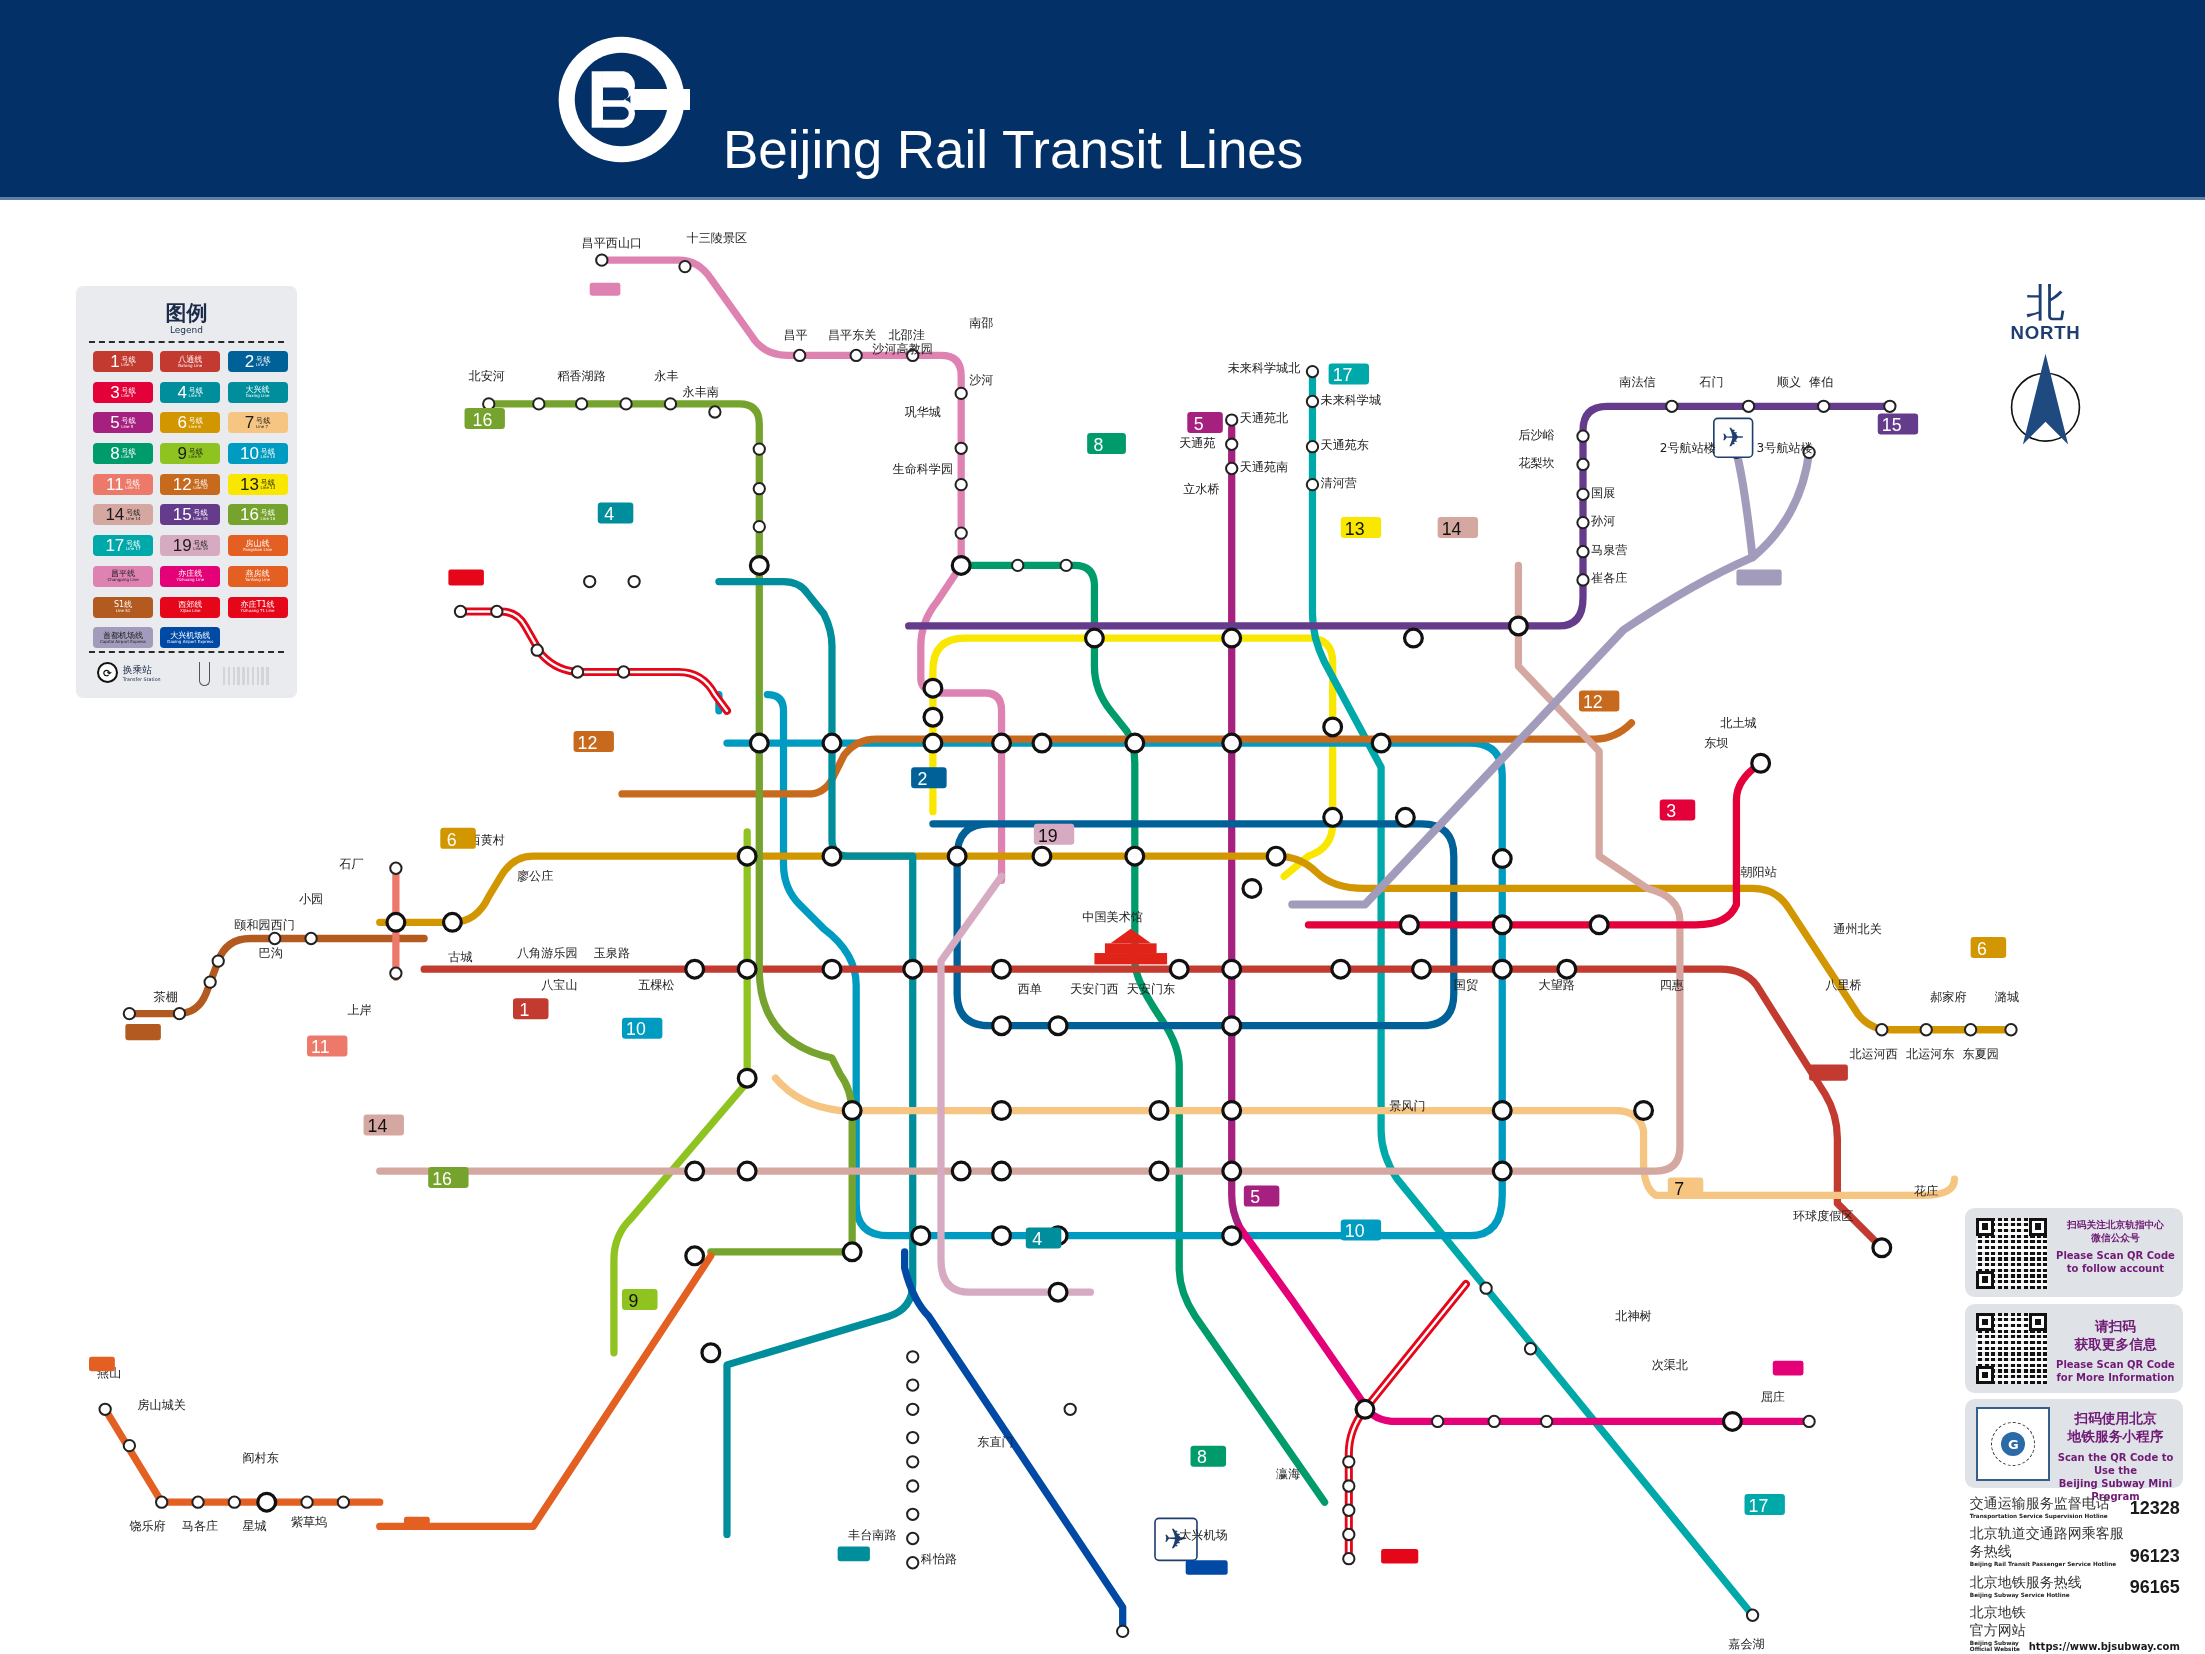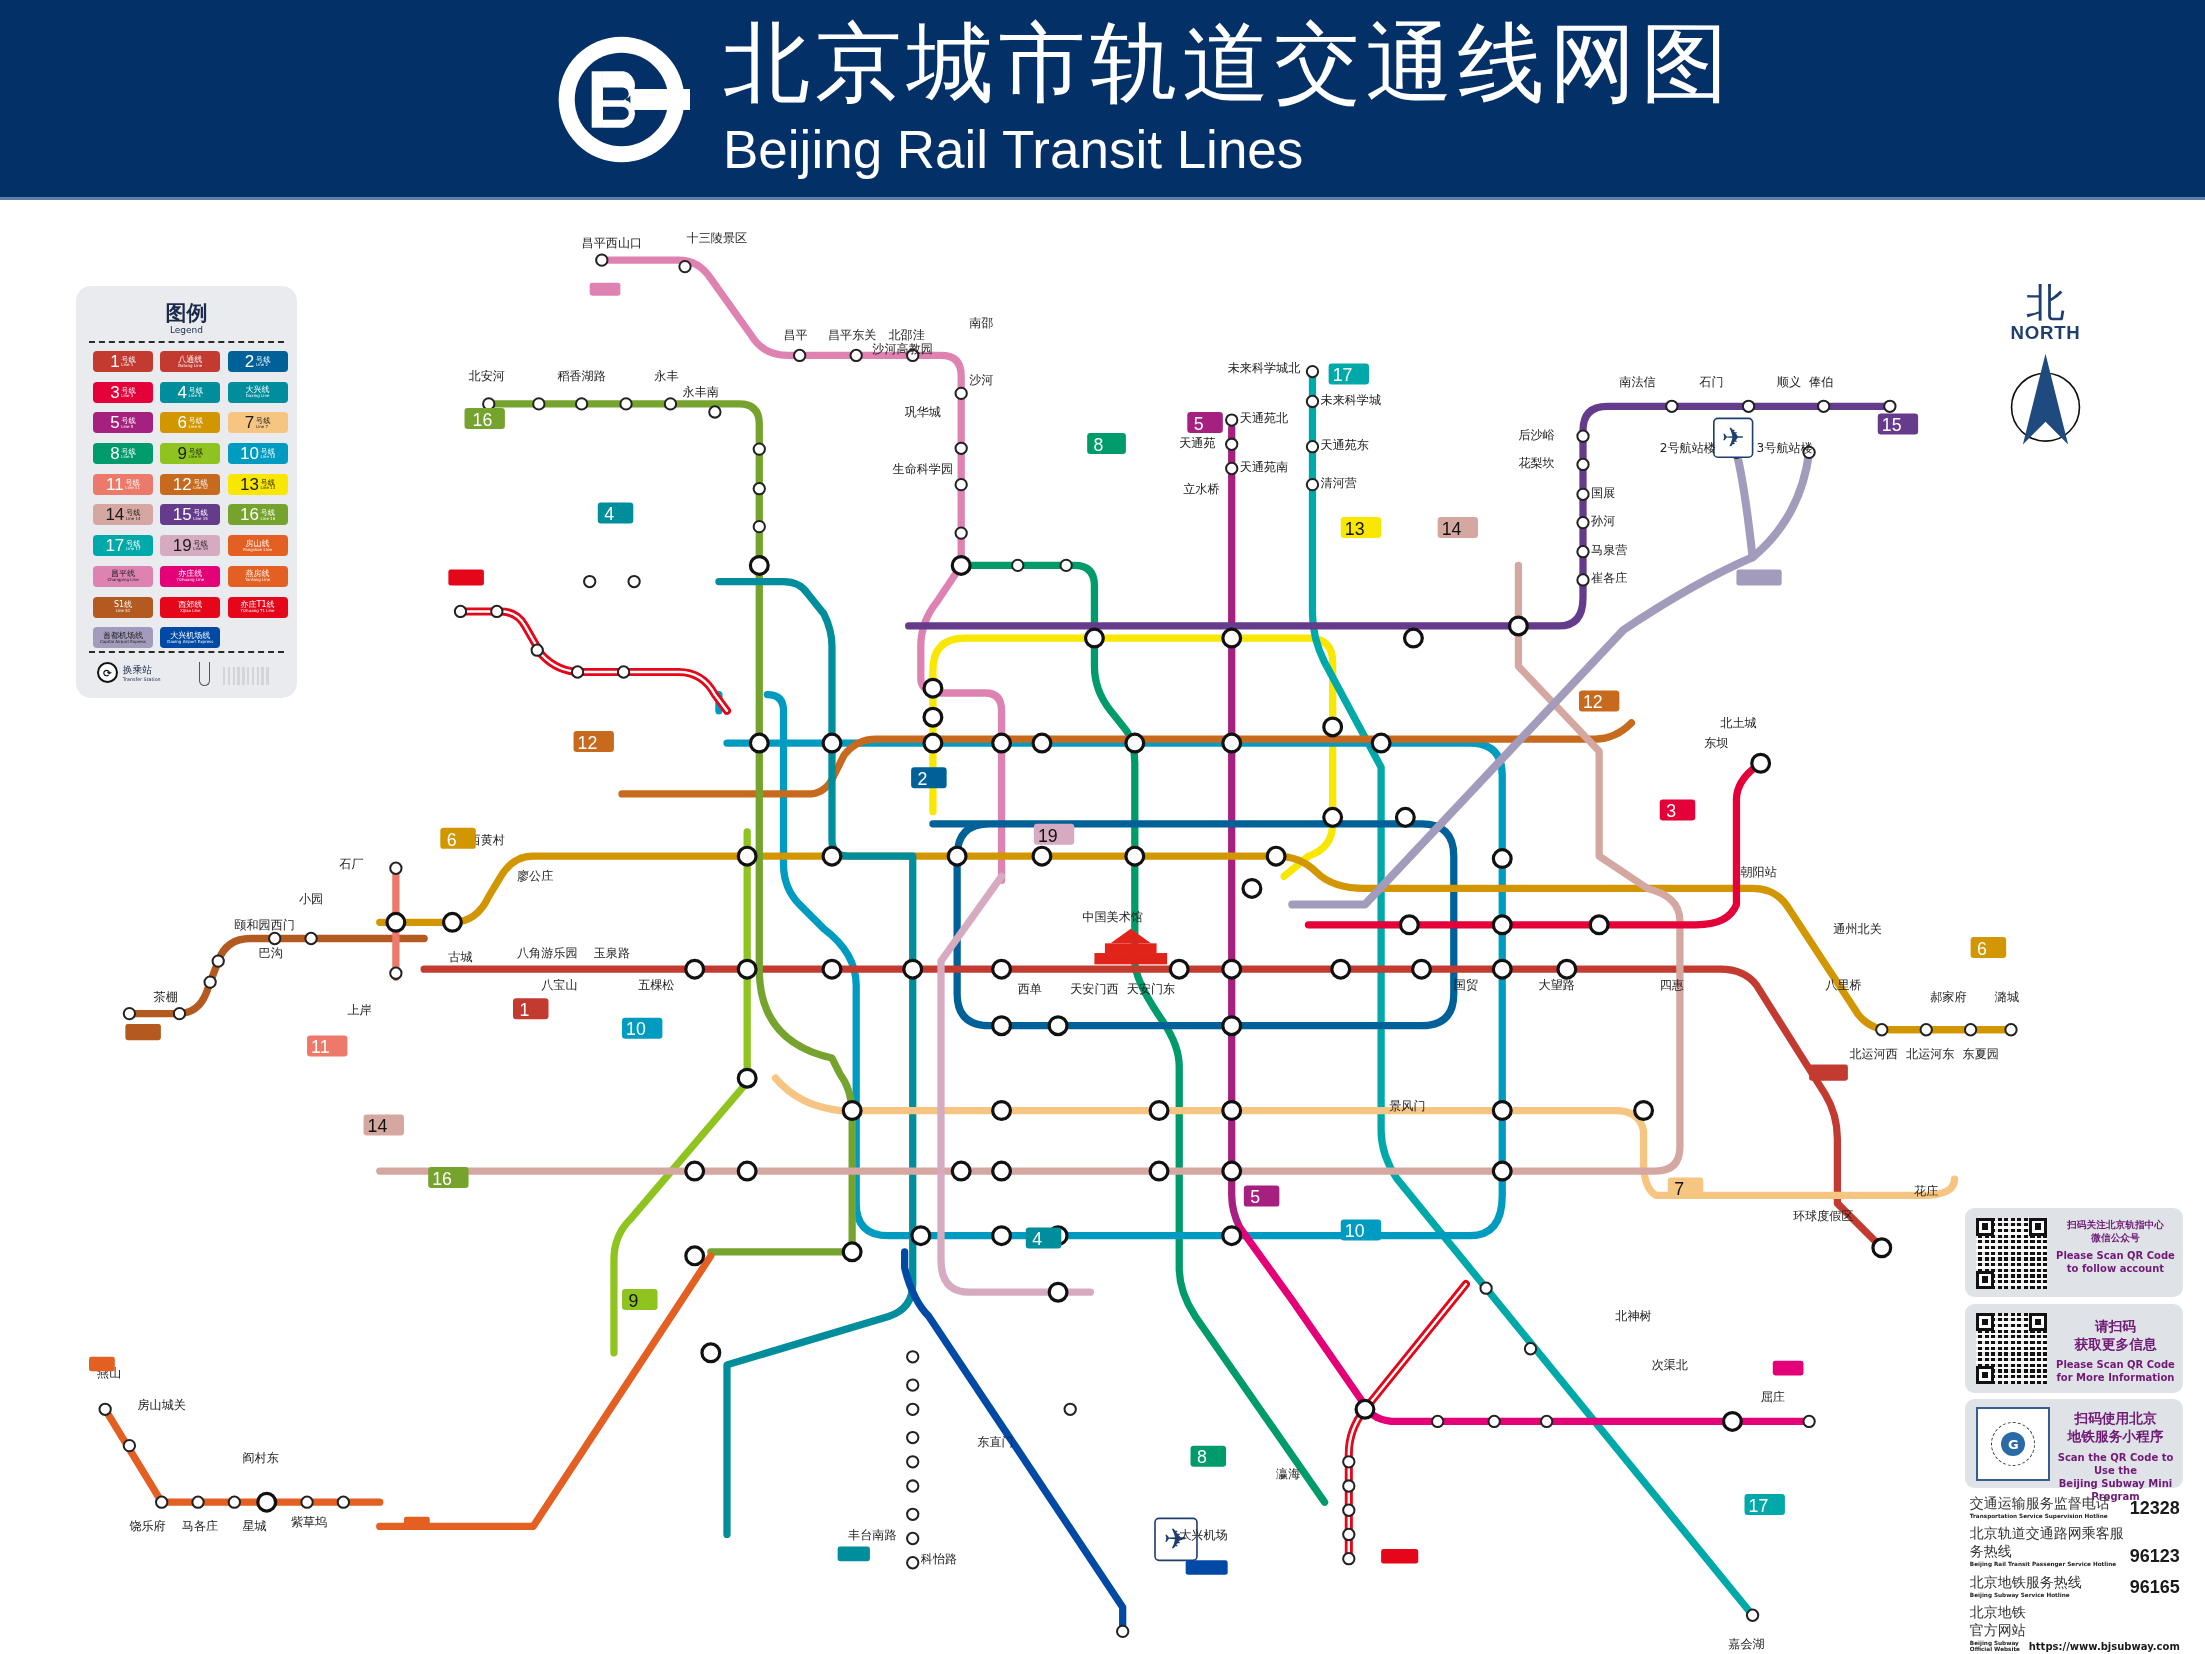--- a/index.html
+++ b/index.html
@@ -9,21 +9,21 @@
   
   .header { position: absolute; left: 0; top: 0; width: 2205px; height: 200px; background: #033066; border-bottom: 3.2px solid #5d7fa8; }
   .logo { position: absolute; left: 553px; top: 31px; width: 137px; height: 137px; }
   .title-cn { position: absolute; left: 723px; top: 16px; font-size: 87px; color: #fff; font-family: "DejaVu Sans", sans-serif; letter-spacing: 4.8px; line-height: 1.1; }
   .title-en { position: absolute; left: 723px; top: 121px; font-size: 53px; color: #fff; font-family: "Liberation Sans", sans-serif; line-height: 1.1; }
 
   
   .map { position: absolute; left: 0; top: 202px; width: 2205px; height: 1452px; }
 
   
-  .legend { position: absolute; left: 76px; top: 286px; width: 221px; height: 412px; background: #e9ebee; border-radius: 15px; }
+  .legend { position: absolute; left: 76px; top: 286px; width: 221px; height: 412px; background: #e9ebee; border-radius: 7px; }
   .legend-title { position: absolute; left: 0; width: 100%; top: 13px; text-align: center; font-size: 21px; color: #1c2b4a; font-weight: bold; }
   .legend-sub { position: absolute; left: 0; width: 100%; top: 39px; text-align: center; font-size: 9px; color: #1c2b4a; }
   .legend-dash { position: absolute; left: 13px; width: 195px; border-top: 2.4px dashed #2a2a2a; }
   .legend-grid { position: absolute; left: 17px; top: 65px; width: 194px; display: grid; grid-template-columns: 60px 60px 60px; column-gap: 7.3px; row-gap: 9.7px; }
   .chip { height: 21px; border-radius: 4px; color: #fff; display: flex; align-items: center; justify-content: center; line-height: 1; overflow: hidden; }
   .chip .num { font-family: "Liberation Sans", sans-serif; font-size: 17px; margin-right: 1.6px; }
   .chip .txt { display: flex; flex-direction: column; align-items: flex-start; }
   .chip .cn { font-size: 7.3px; }
   .chip .en { font-size: 4px; }
   .chip.named .txt { align-items: center; }
@@ -73,21 +73,20 @@
 <body>
 
 <div class="header">
   <svg class="logo" viewBox="0 0 170 170">
     <circle cx="85" cy="85" r="78" fill="#fff"></circle>
     <circle cx="85" cy="85" r="58" fill="#033066"></circle>
     <rect x="96" y="72" width="80" height="26" fill="#fff"></rect>
     <rect x="48" y="50" width="14" height="70" fill="#fff"></rect>
     <path d="M62 50 H88 a18 18 0 0 1 0 35 a18 18 0 0 1 0 35 H62 v-10 h24 a8 8 0 0 0 0-16 H62 v-8 h24 a8 8 0 0 0 0-16 H62z" fill="#fff"></path>
   </svg>
-  <div class="title-cn">北京城市轨道交通线网图</div>
   <div class="title-en">Beijing Rail Transit Lines</div>
 </div>
 
 <svg class="map" viewBox="0 250 2730 1798" xmlns="http://www.w3.org/2000/svg">
   <g fill="none" stroke-linecap="round" stroke-linejoin="round" stroke-width="9">
 
     <path d="M745 322 H840 Q865 322 880 345 L930 415 Q945 440 975 440 H1165 Q1190 440 1190 465 V700 L1160 745 Q1140 770 1140 800 V840 Q1140 855 1160 858 H1220 Q1240 858 1240 880 V1090" stroke="#de82b2"></path>
 
     <path d="M1190 700 H1330 Q1355 700 1355 725 V825 Q1355 855 1375 880 L1395 905 Q1405 920 1405 945 V1190 Q1405 1215 1440 1265 Q1460 1295 1460 1320 V1570 Q1460 1600 1480 1630 L1640 1860" stroke="#009b6b"></path>
 

